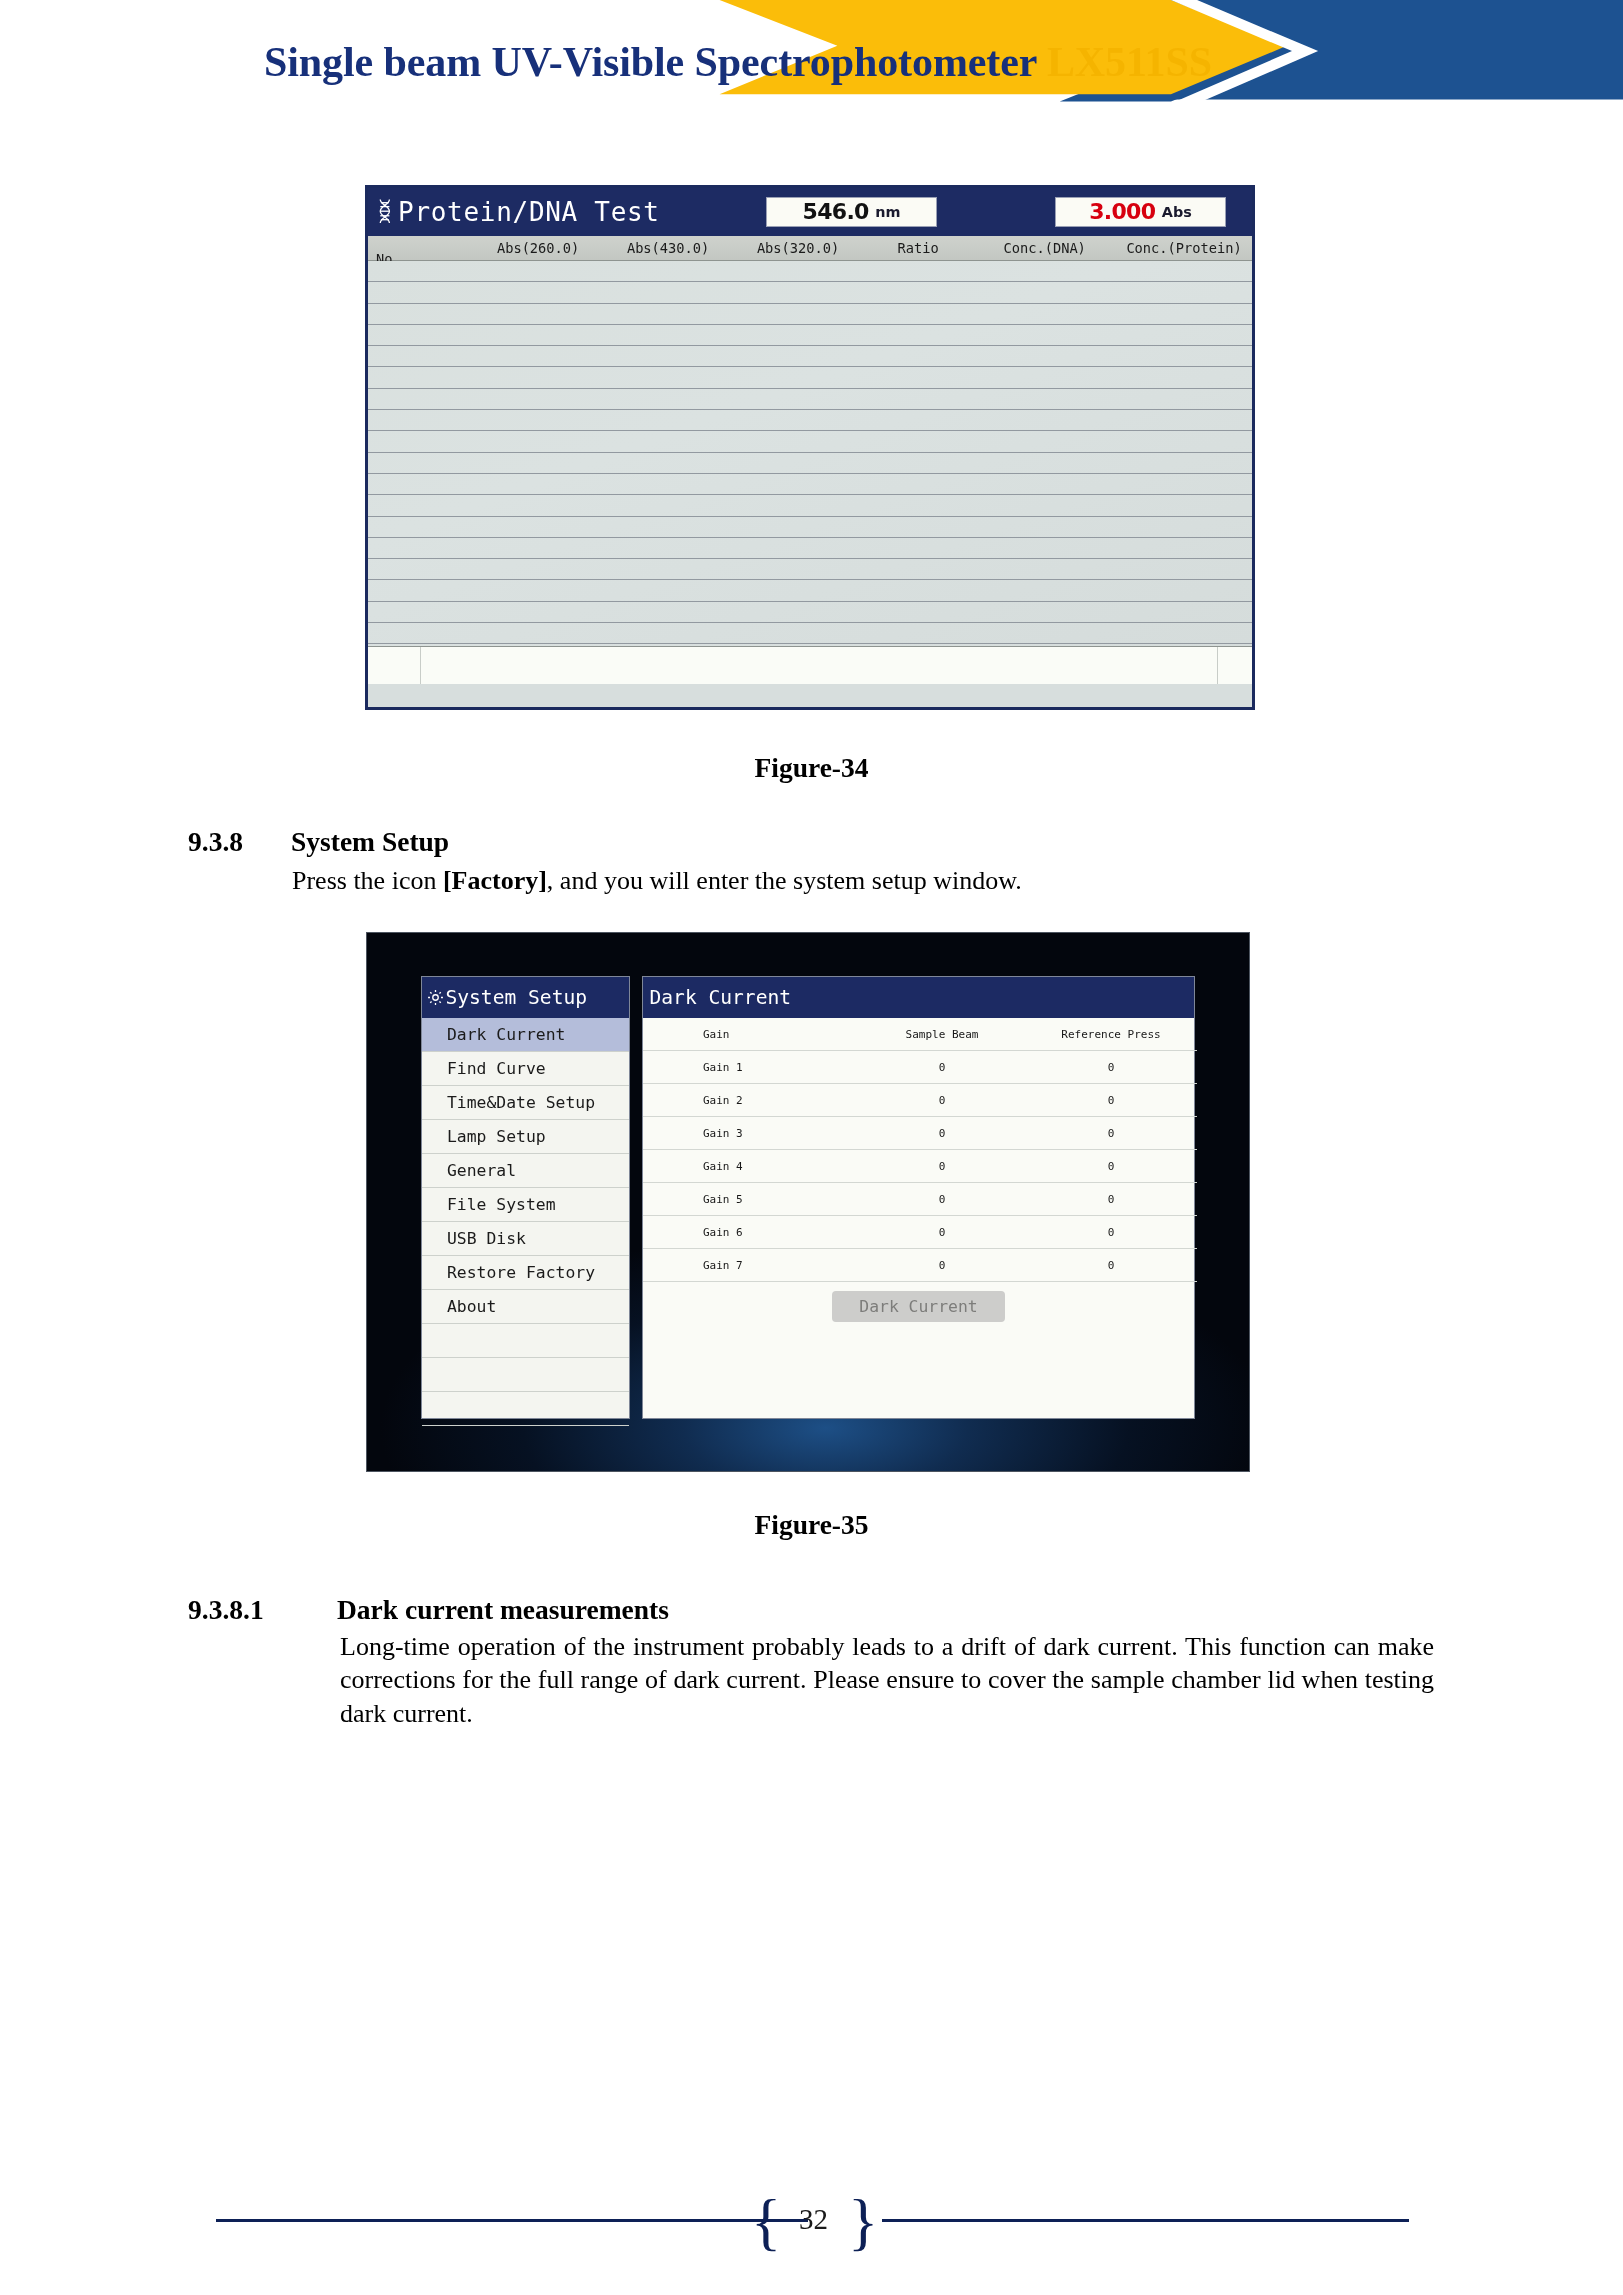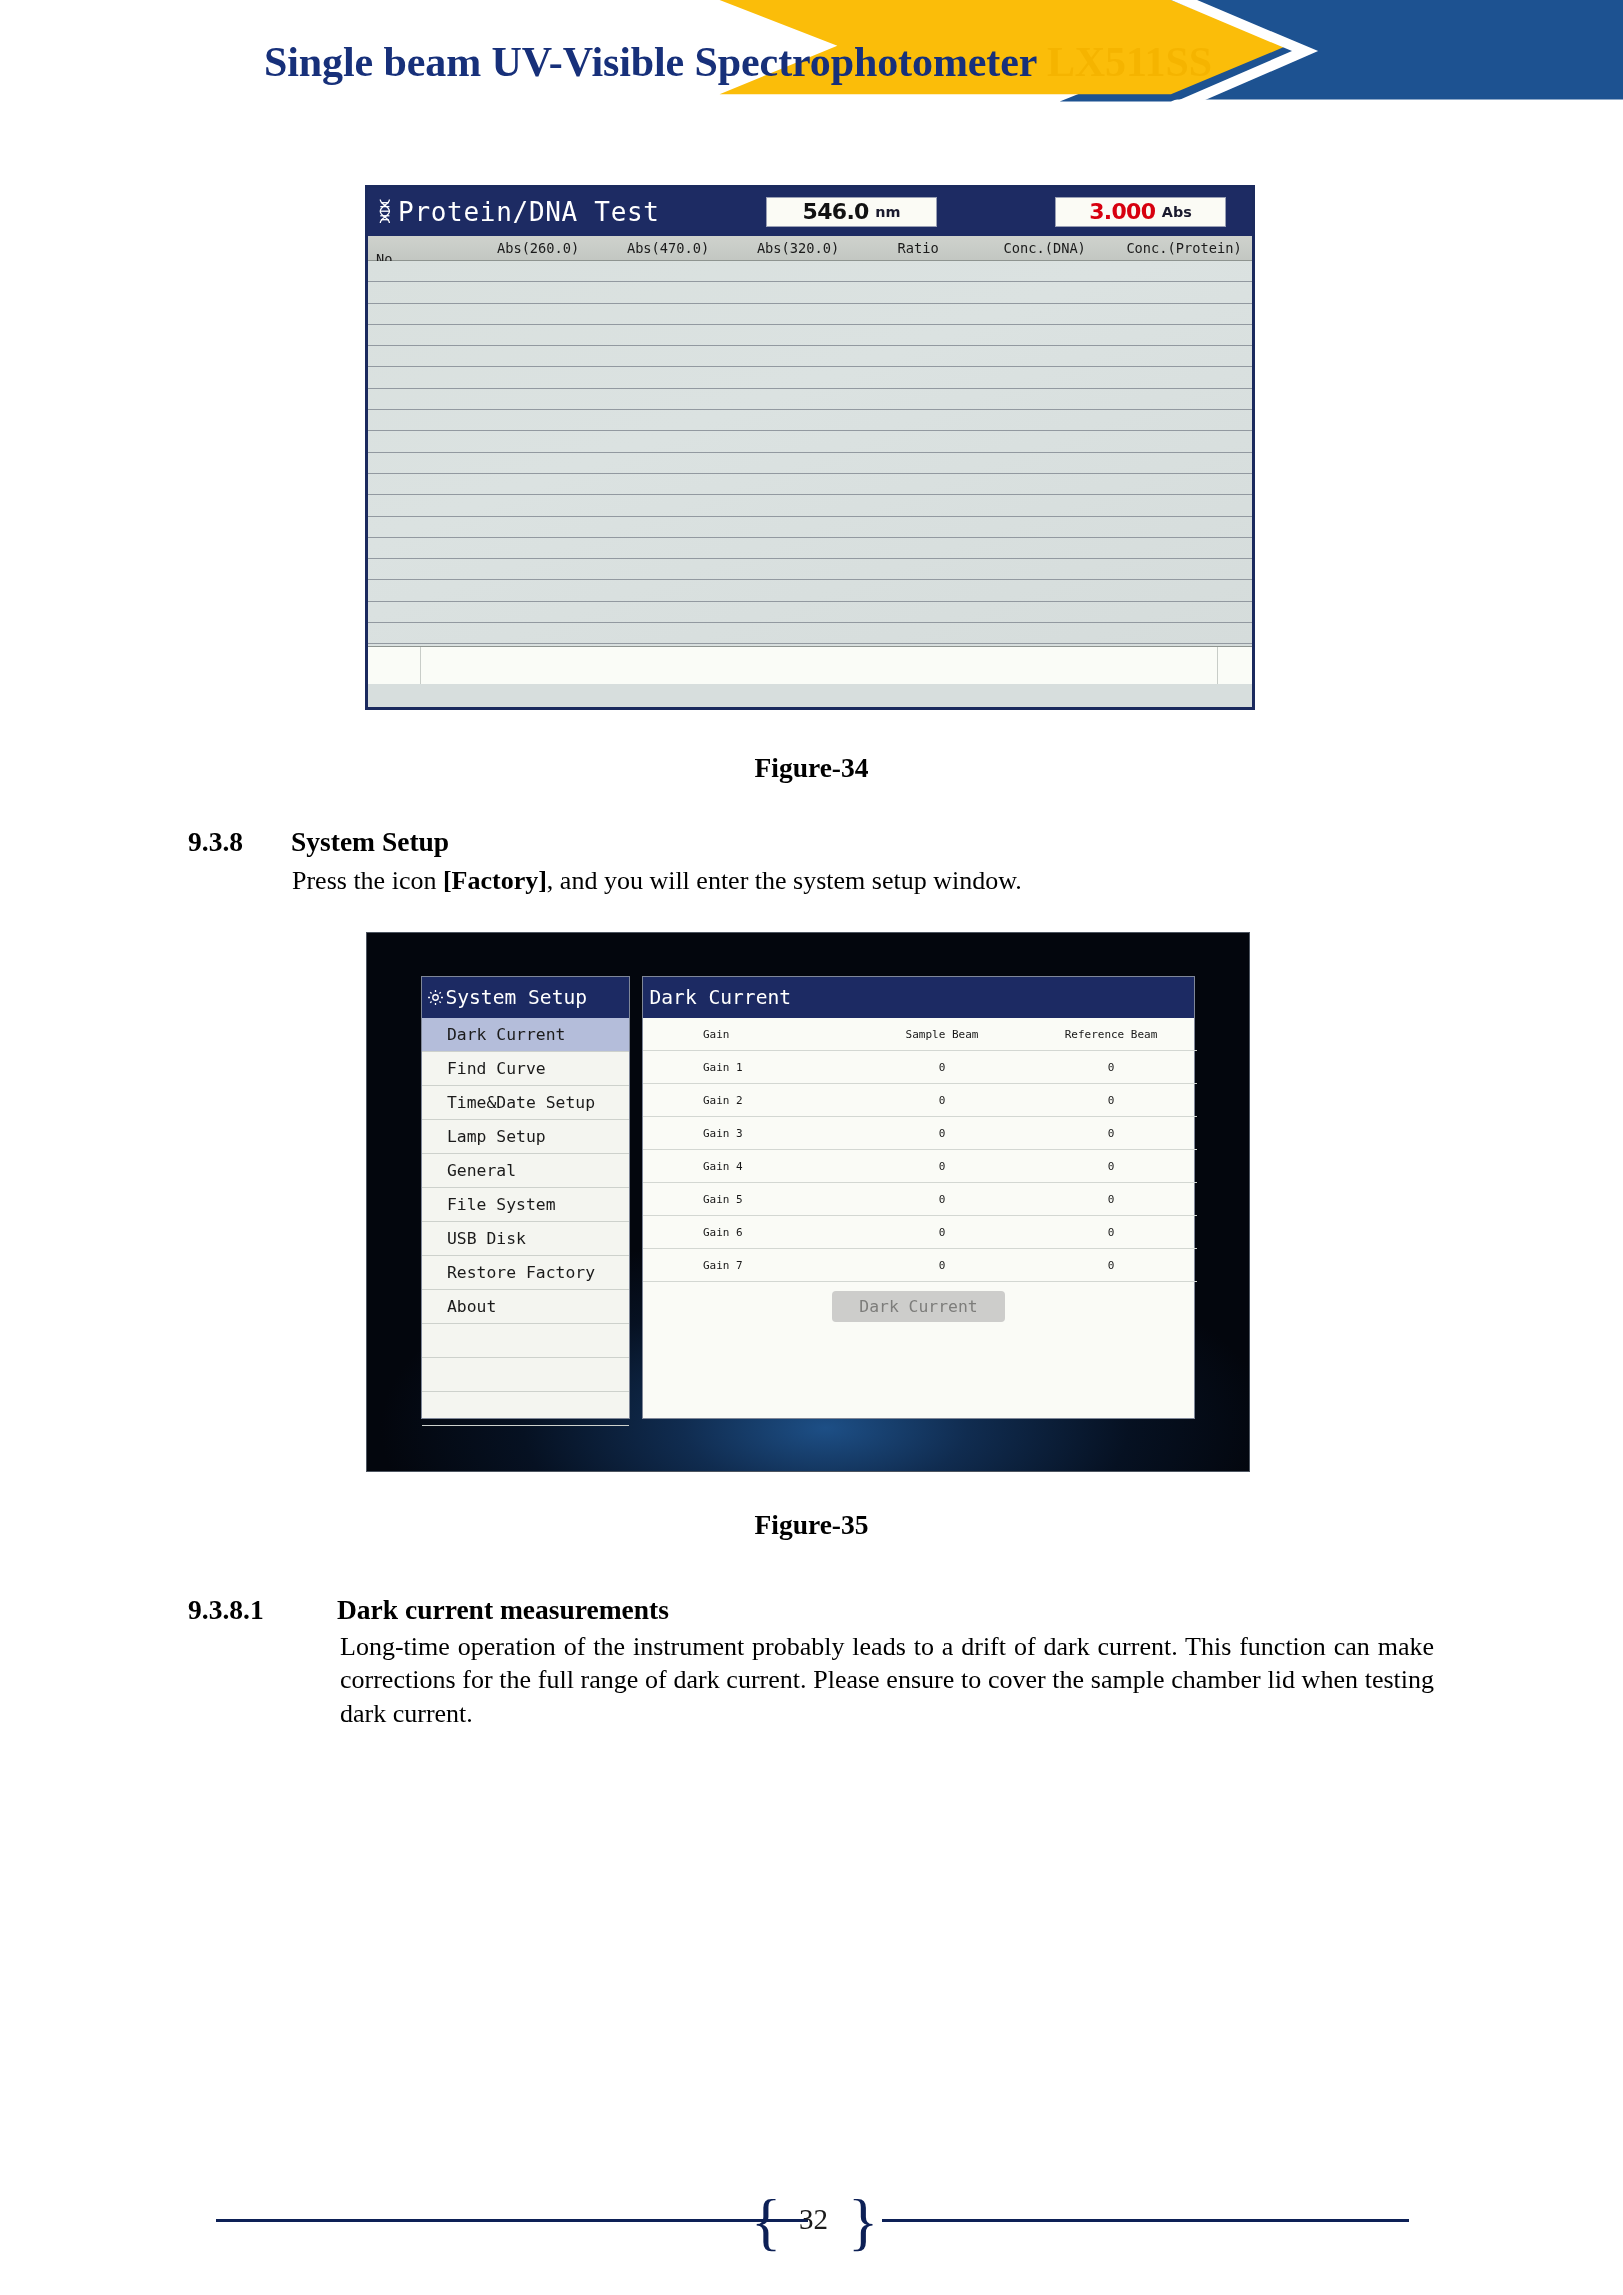--- a/index.html
+++ b/index.html
@@ -363,21 +363,21 @@
 
     <div class="readout readout-abs">
       <span class="big">3.000</span>
       <span class="unit">Abs</span>
     </div>
   </div>
 
   <div class="dev-colhead">
     <div class="ch ch-no">No.</div>
     <div class="ch ch-a260">Abs(260.0)</div>
-    <div class="ch ch-a280">Abs(470.0)</div>
+    <div class="ch ch-a280">Abs(430.0)</div>
     <div class="ch ch-a320">Abs(320.0)</div>
     <div class="ch ch-ratio">Ratio</div>
     <div class="ch ch-cdna">Conc.(DNA)</div>
     <div class="ch ch-cprot">Conc.(Protein)</div>
   </div>
 
   <div class="dev-rows" id="fig34-rows">
       <div class="dev-row"></div>
       <div class="dev-row"></div>
       <div class="dev-row"></div>
@@ -462,21 +462,21 @@
       </div>
   </div>
 
   <div class="ss-panel">
     <div class="ss-panel-title">Dark Current</div>
     <table class="gain-table">
       <thead>
         <tr>
           <th class="col-gain">Gain</th>
           <th class="col-samp">Sample Beam</th>
-          <th class="col-ref">Reference Beam</th>
+          <th class="col-ref">Reference Press</th>
         </tr>
       </thead>
       <tbody id="gain-body">
           <tr>
             <td class="col-gain">Gain 1</td>
             <td class="col-samp">0</td>
             <td class="col-ref">0</td>
           </tr>
           <tr>
             <td class="col-gain">Gain 2</td>

